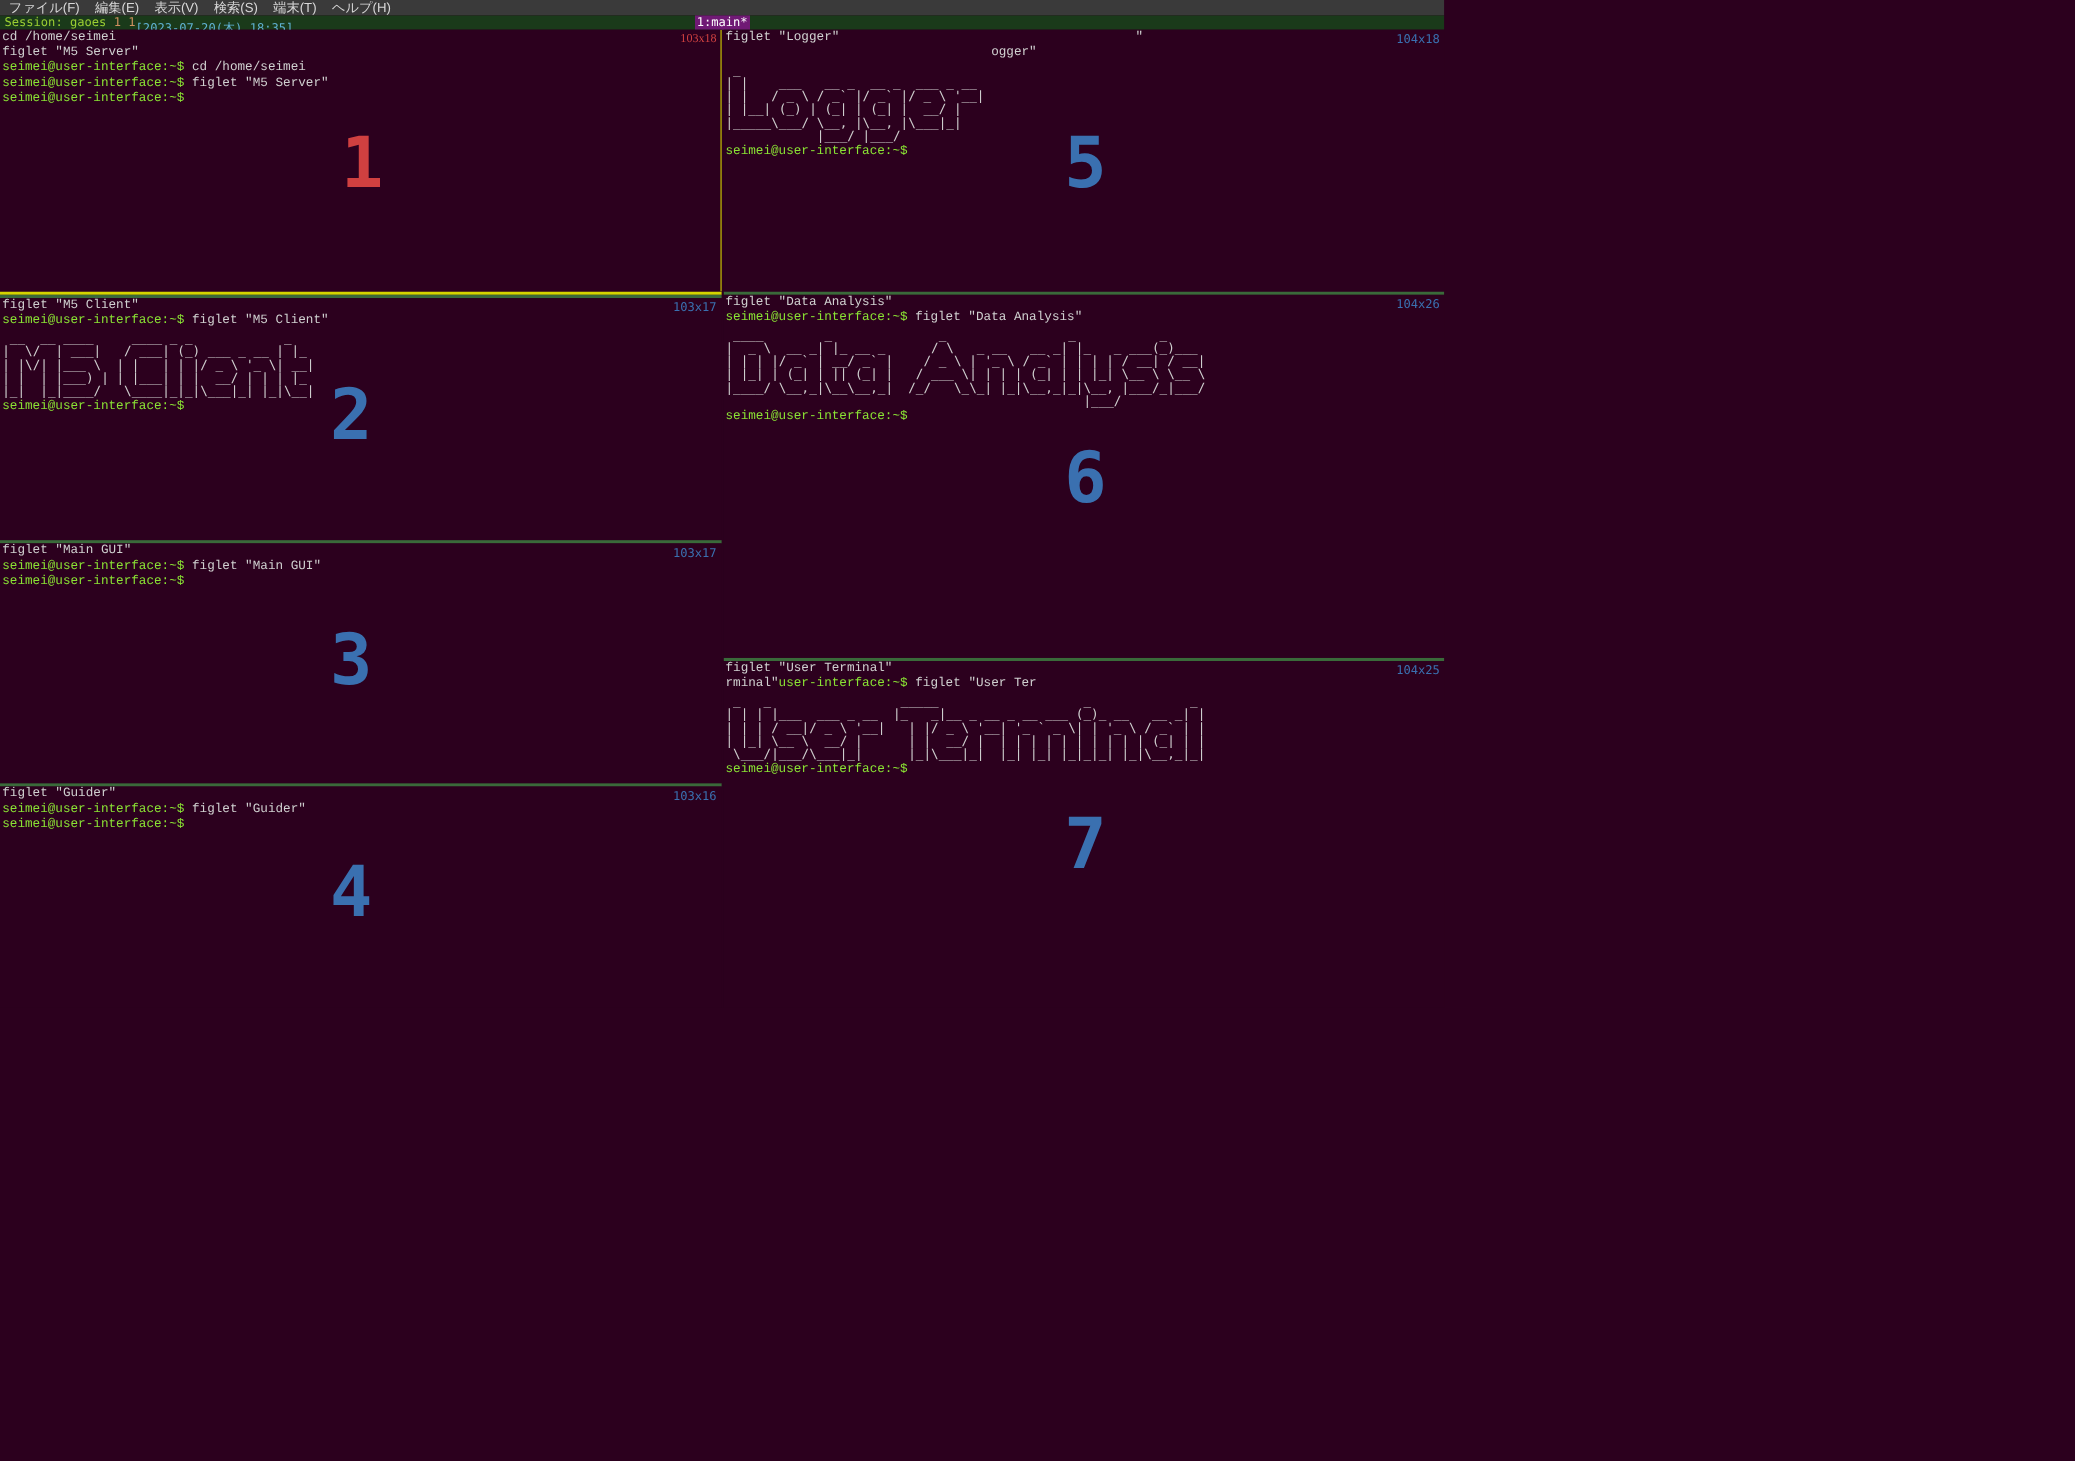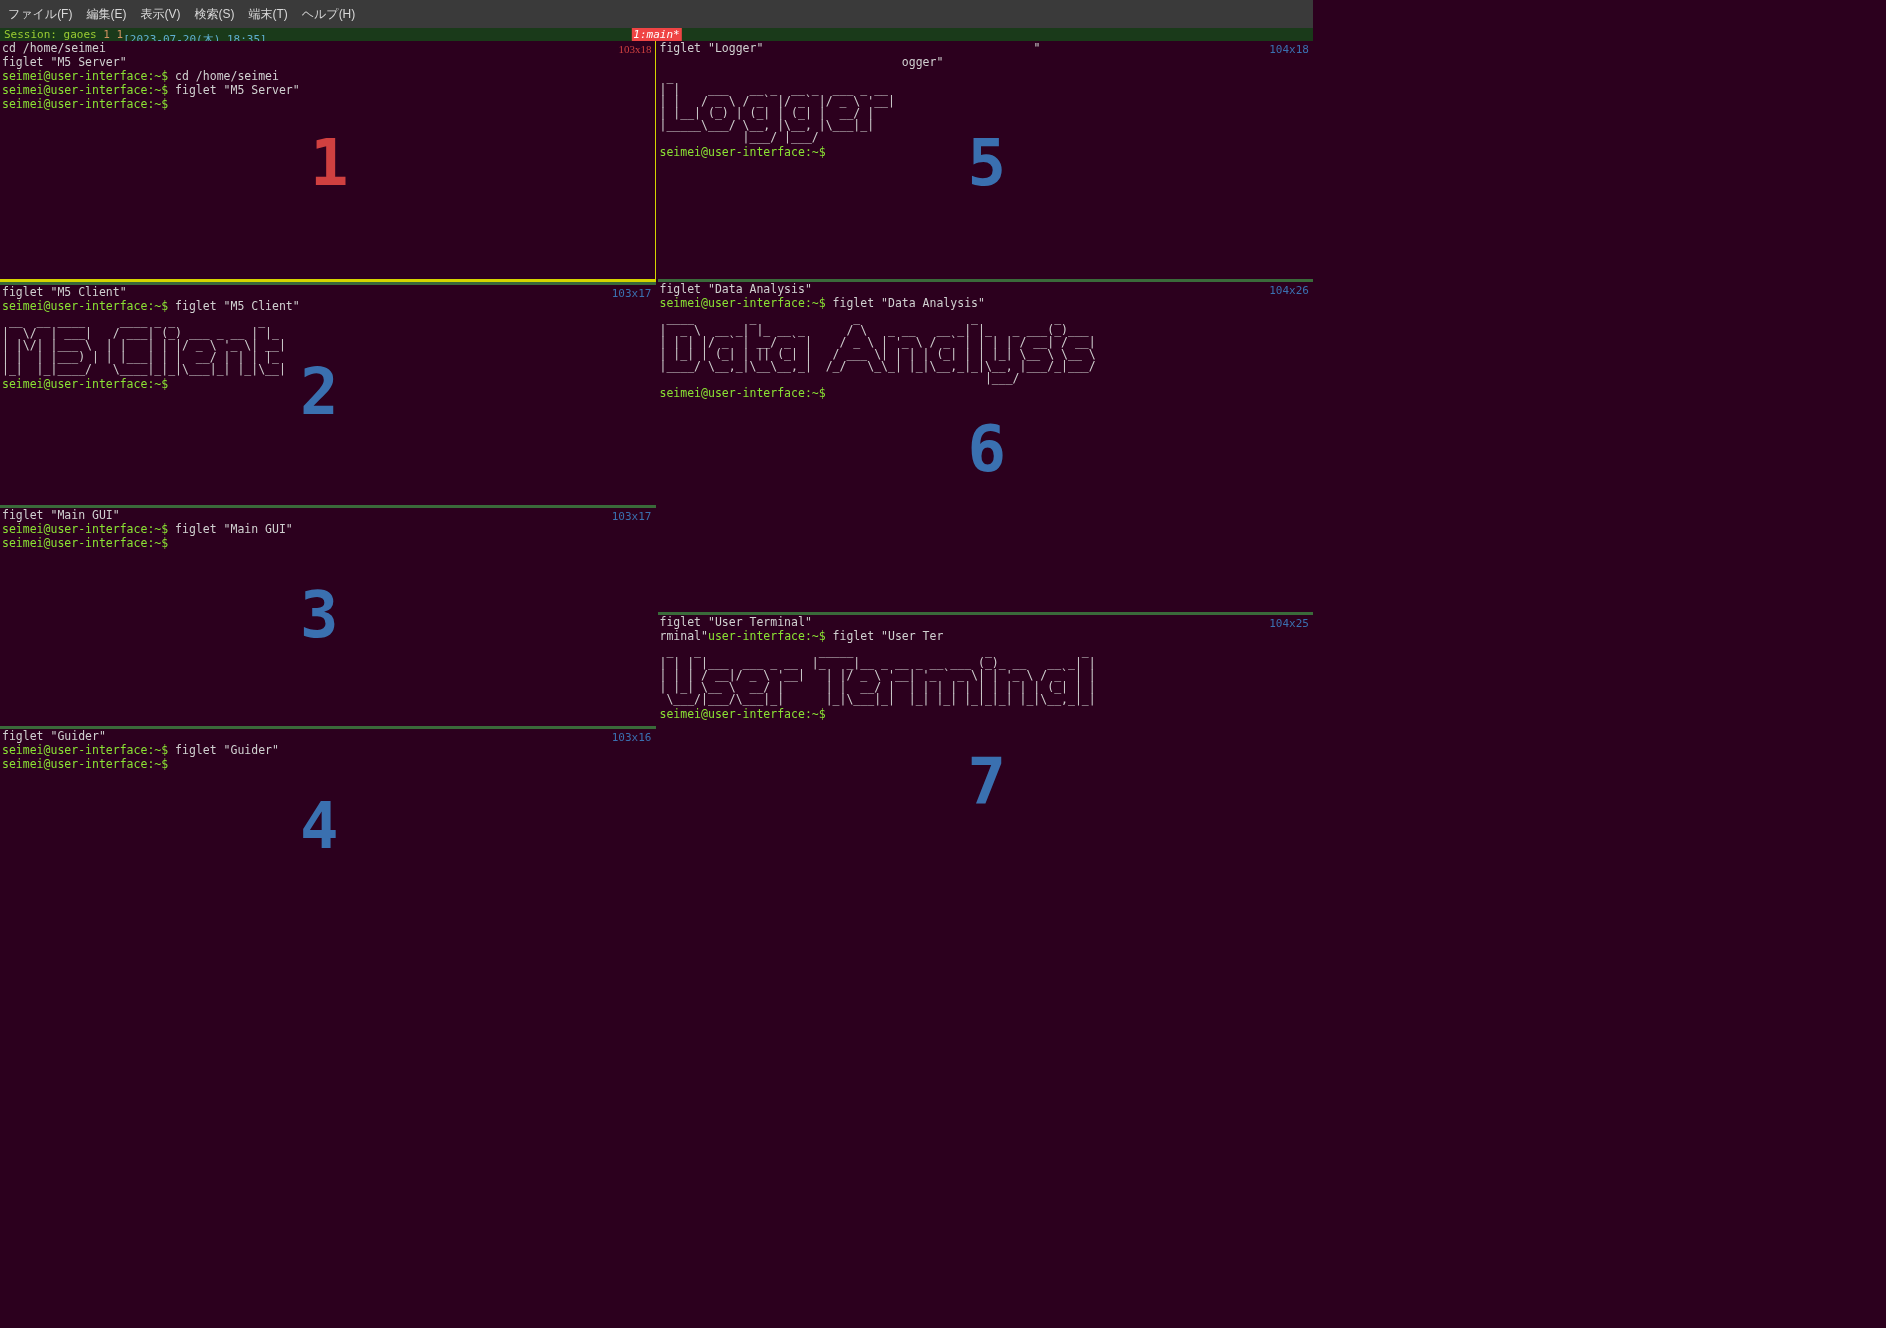--- a/index.html
+++ b/index.html
@@ -7,21 +7,21 @@
     background: #2c001e;
     font-family: "DejaVu Sans Mono", "Consolas", monospace;
     font-size: 12px;
     color: #d0d0d0;
     width: 1313px;
     height: 924px;
     overflow: hidden;
   }
   .menubar {
     background: #3a3a3a;
-    height: 28px;
+    height: 14px;
     display: flex;
     align-items: center;
     padding: 0 8px;
     color: #d8d8d8;
     font-family: sans-serif;
     font-size: 12px;
     gap: 14px;
   }
   .menubar span { cursor: default; }
   .statusbar {
@@ -34,24 +34,23 @@
     padding: 0 4px;
     position: relative;
   }
   .statusbar-left { color: #6a9a6a; }
   .statusbar-left .s1 { color: #9acd32; }
   .statusbar-left .s2 { color: #d09060; }
   .statusbar-center {
     position: absolute;
     left: 50%;
     transform: translateX(-50%);
-    background: #ef4444;
+    background: #701a75;
     color: #fff;
     padding: 0 2px;
-    font-style: italic;
   }
   .statusbar-right { color: #5fb0d0; margin-top: 10px; }
   .grid-container {
     display: flex;
     width: 100%;
     height: calc(100% - 35px);
   }
   .col {
     display: flex;
     flex-direction: column;
@@ -71,21 +70,21 @@
     width: 100%;
   }
   .pane .dim {
     position: absolute;
     top: 2px;
     right: 4px;
     color: #3a70b0;
     font-size: 11px;
   }
   .pane .dim.active { color: #d04040; font-family: Liberation Serif, serif; }
-  .prompt-line { white-space: pre; font-size: 11.5px; line-height: 14px; }
+  .prompt-line { white-space: pre; font-size: 11.5px; line-height: 14px; font-family: Liberation Mono, monospace; }
   .prompt-green { color: #8ae234; }
   .ascii-art {
     font-size: 11.5px;
     line-height: 12px;
     white-space: pre;
     color: #d0d0d0;
     margin: 2px 0;
   }
   .big-num {
     position: absolute;

